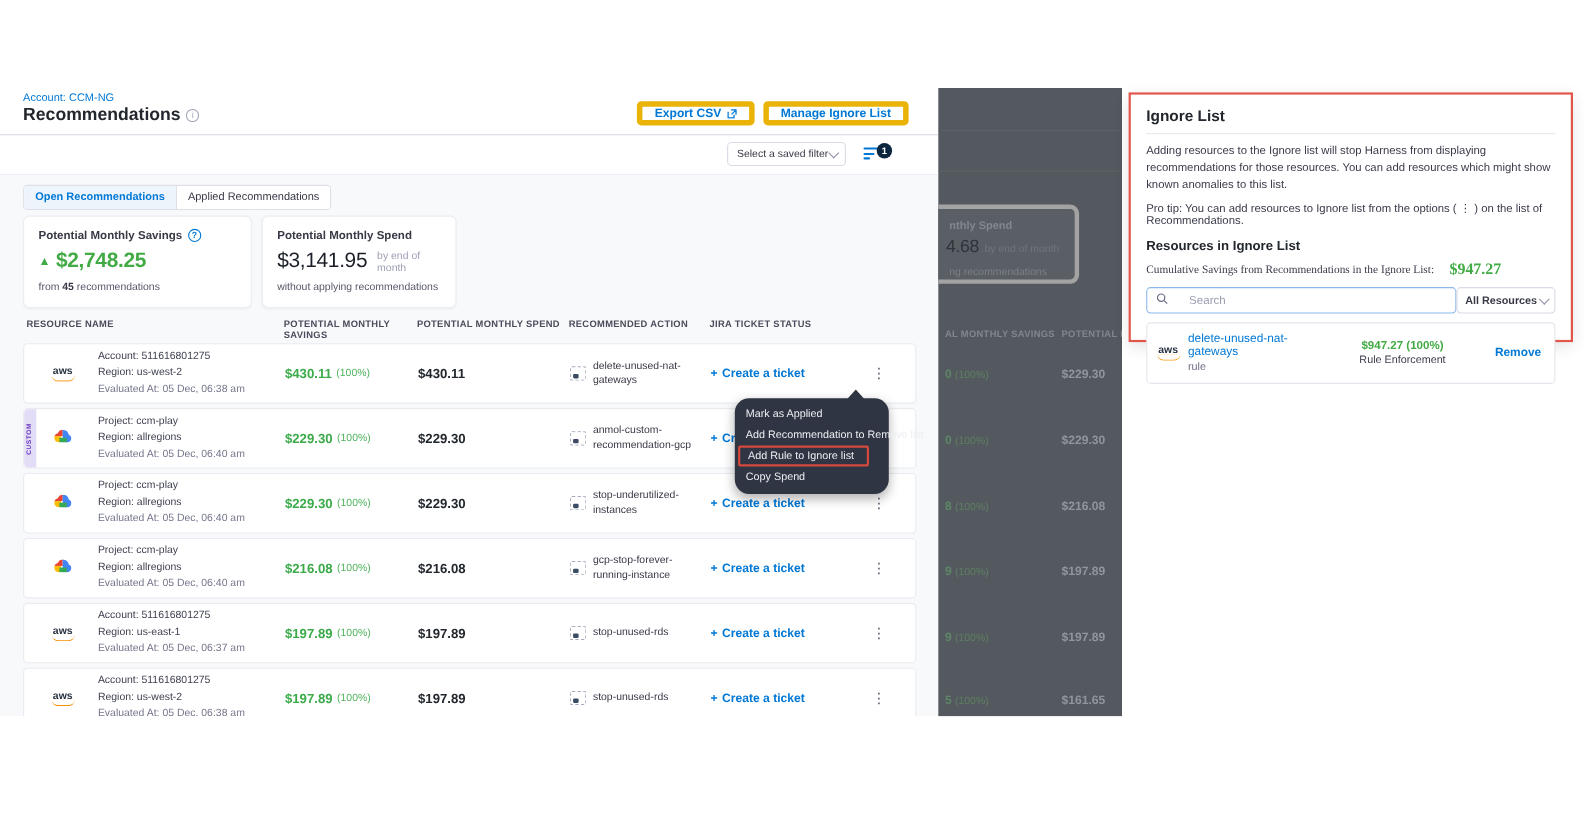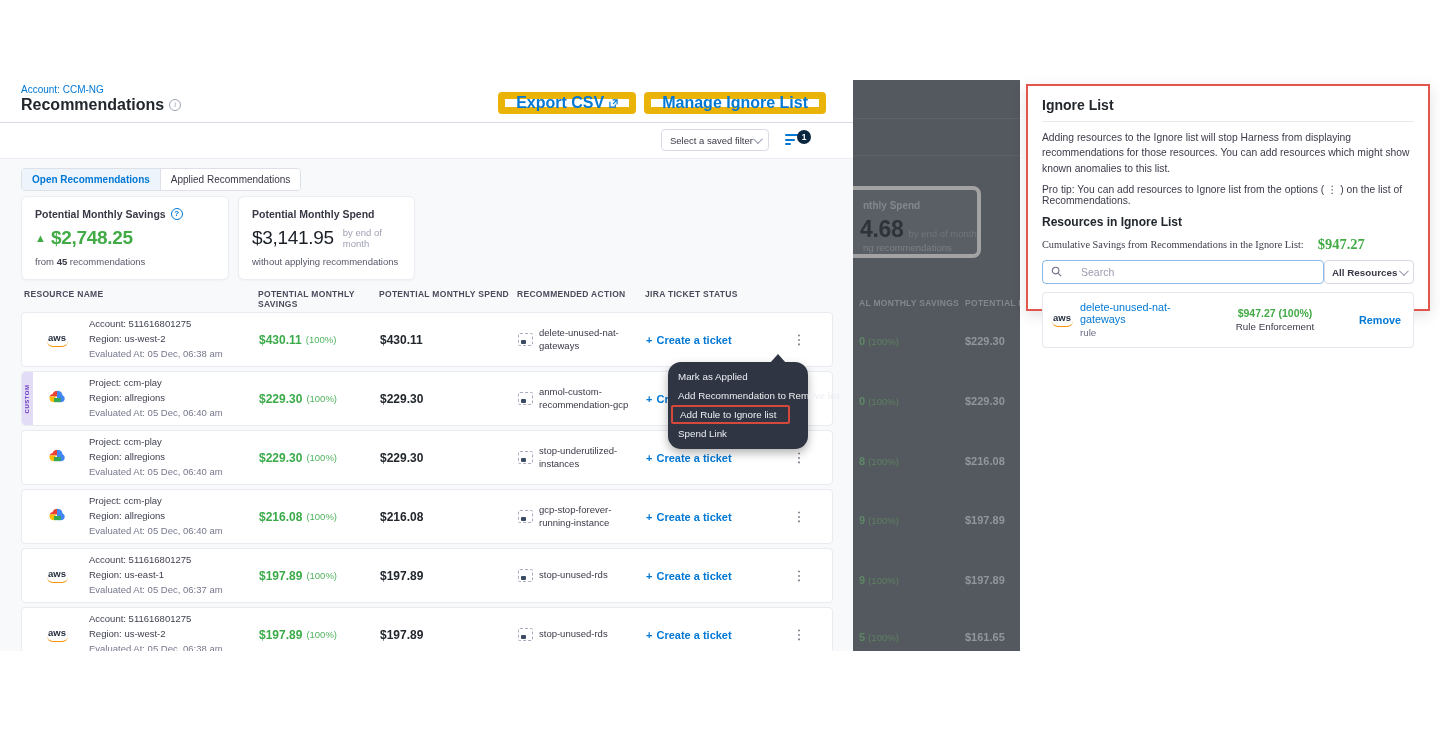--- a/index.html
+++ b/index.html
@@ -6,21 +6,21 @@
   html,body { width:1440px; height:744px; background:#fff; font-family:"Liberation Sans",sans-serif; }
   .shot { position:relative; width:1440px; height:744px; background:#fff; overflow:hidden; }
 
   
   .left-page { position:absolute; left:0; top:80px; width:853px; height:571px; background:#fff; overflow:hidden; }
   .crumb { position:absolute; left:21px; top:4px; font-size:10px; color:#0278d5; }
   .page-title-row { position:absolute; left:21px; top:16px; display:flex; align-items:center; gap:5px; }
   .page-title { font-size:16px; font-weight:bold; color:#22272d; }
   .info-icon { width:12px; height:12px; border:1px solid #9fa5b5; color:#9fa5b5; border-radius:50%; font-size:8px; line-height:10px; text-align:center; display:inline-block; }
   .hdr-buttons { position:absolute; top:12px; right:27px; display:flex; gap:8px; }
-  .btn-outline { display:flex; align-items:center; gap:5px; height:22px; padding:0 11px; border:7px solid #eab308; border-radius:4px; background:#fff; color:#0278d5; font-size:16px; font-weight:bold; cursor:pointer; }
+  .btn-outline { display:flex; align-items:center; gap:5px; height:22px; padding:0 11px; border:5px solid #eab308; border-radius:4px; background:#fff; color:#0278d5; font-size:11px; font-weight:bold; cursor:pointer; }
   .ext-icon svg { display:block; }
   .hdr-divider { position:absolute; left:0; top:42px; width:100%; height:1px; background:#d9dae5; }
 
   .toolbar { position:absolute; top:49px; right:42px; display:flex; align-items:center; gap:16px; }
   .saved-filter { width:108px; height:22px; border:1px solid #d9dae5; border-radius:4px; background:#fff; display:flex; align-items:center; justify-content:space-between; padding:0 8px; font-size:9.5px; color:#383946; cursor:pointer; }
   .chev { width:7px; height:7px; border-right:1.5px solid #8f92a9; border-bottom:1.5px solid #8f92a9; transform:rotate(45deg) translateY(-2px); }
   .filter-wrap { position:relative; width:26px; height:18px; }
   .filter-lines { position:absolute; left:0; top:3px; }
   .filter-lines i { display:block; height:2px; background:#0278d5; border-radius:2px; margin-bottom:2.5px; }
   .filter-lines i:nth-child(1){width:14px;} .filter-lines i:nth-child(2){width:10px;} .filter-lines i:nth-child(3){width:6px;}
@@ -76,21 +76,21 @@
   .ctx-menu { position:absolute; left:668px; top:362px; width:140px; background:#2f3543; border-radius:13px; padding:5px 0 6px; z-index:29; box-shadow:0 4px 10px rgba(0,0,0,.3); }
   .ctx-item { font-size:9.8px; color:#eceef2; padding:4px 10px; white-space:nowrap; cursor:pointer; }
   .ctx-item.hl { border:2px solid #d5493d; border-radius:2px; margin:0 18px 0 3px; padding:2px 7px; }
 
   
   .dim { position:absolute; left:853px; top:80px; width:167px; height:571px; background:#54595f; overflow:hidden; }
   .dim-line { position:absolute; left:0; width:100%; height:1px; background:#5d6268; }
   .dim-card { position:absolute; left:-14px; top:106px; width:142px; height:72px; background:#5a5f65; border:4px solid #a3a3a3; border-radius:8px; }
   .dim-card-label { position:absolute; left:20px; top:10px; font-size:10px; font-weight:bold; color:#83888f; }
   .dim-card-valrow { position:absolute; left:17px; top:26px; display:flex; align-items:baseline; gap:5px; }
-  .dim-card-val { font-size:23px; font-weight:bold; color:#2e3339; letter-spacing:-.3px; }
+  .dim-card-val { font-size:16px; font-weight:normal; color:#2e3339; letter-spacing:-.3px; }
   .dim-card-suffix { font-size:9.5px; color:#70757d; }
   .dim-card-sub { position:absolute; left:20px; top:52px; font-size:9.5px; color:#7b8088; }
   .dim-thead { position:absolute; top:218px; left:0; width:100%; font-size:8.5px; font-weight:bold; color:#82878e; letter-spacing:.3px; }
   .dim-thead .h1 { position:absolute; left:6px; white-space:nowrap; }
   .dim-thead .h2 { position:absolute; left:112px; white-space:nowrap; }
   .dim-row { position:absolute; left:0; width:100%; }
   .dim-sav { position:absolute; left:6px; font-size:11px; font-weight:bold; color:#5d8766; white-space:nowrap; }
   .dim-sav .dpct { font-weight:normal; font-size:9.5px; color:#5d8060; }
   .dim-spe { position:absolute; left:112px; font-size:11px; font-weight:bold; color:#90969d; white-space:nowrap; }
 
@@ -433,21 +433,21 @@
 
       </div>
     </div>
   </div>
 
   <div class="ctx-arrow"></div>
   <div class="ctx-menu">
     <div class="ctx-item">Mark as Applied</div>
     <div class="ctx-item">Add Recommendation to Remove list</div>
     <div class="ctx-item hl">Add Rule to Ignore list</div>
-    <div class="ctx-item">Spend Link</div>
+    <div class="ctx-item">Copy Spend</div>
   </div>
 
   <div class="dim">
     <div class="dim-line" style="top:38px"></div>
     <div class="dim-line" style="top:75px"></div>
     <div class="dim-card">
       <div class="dim-card-label">nthly Spend</div>
       <div class="dim-card-valrow">
         <span class="dim-card-val">4.68</span>
         <span class="dim-card-suffix">by end of month</span>

